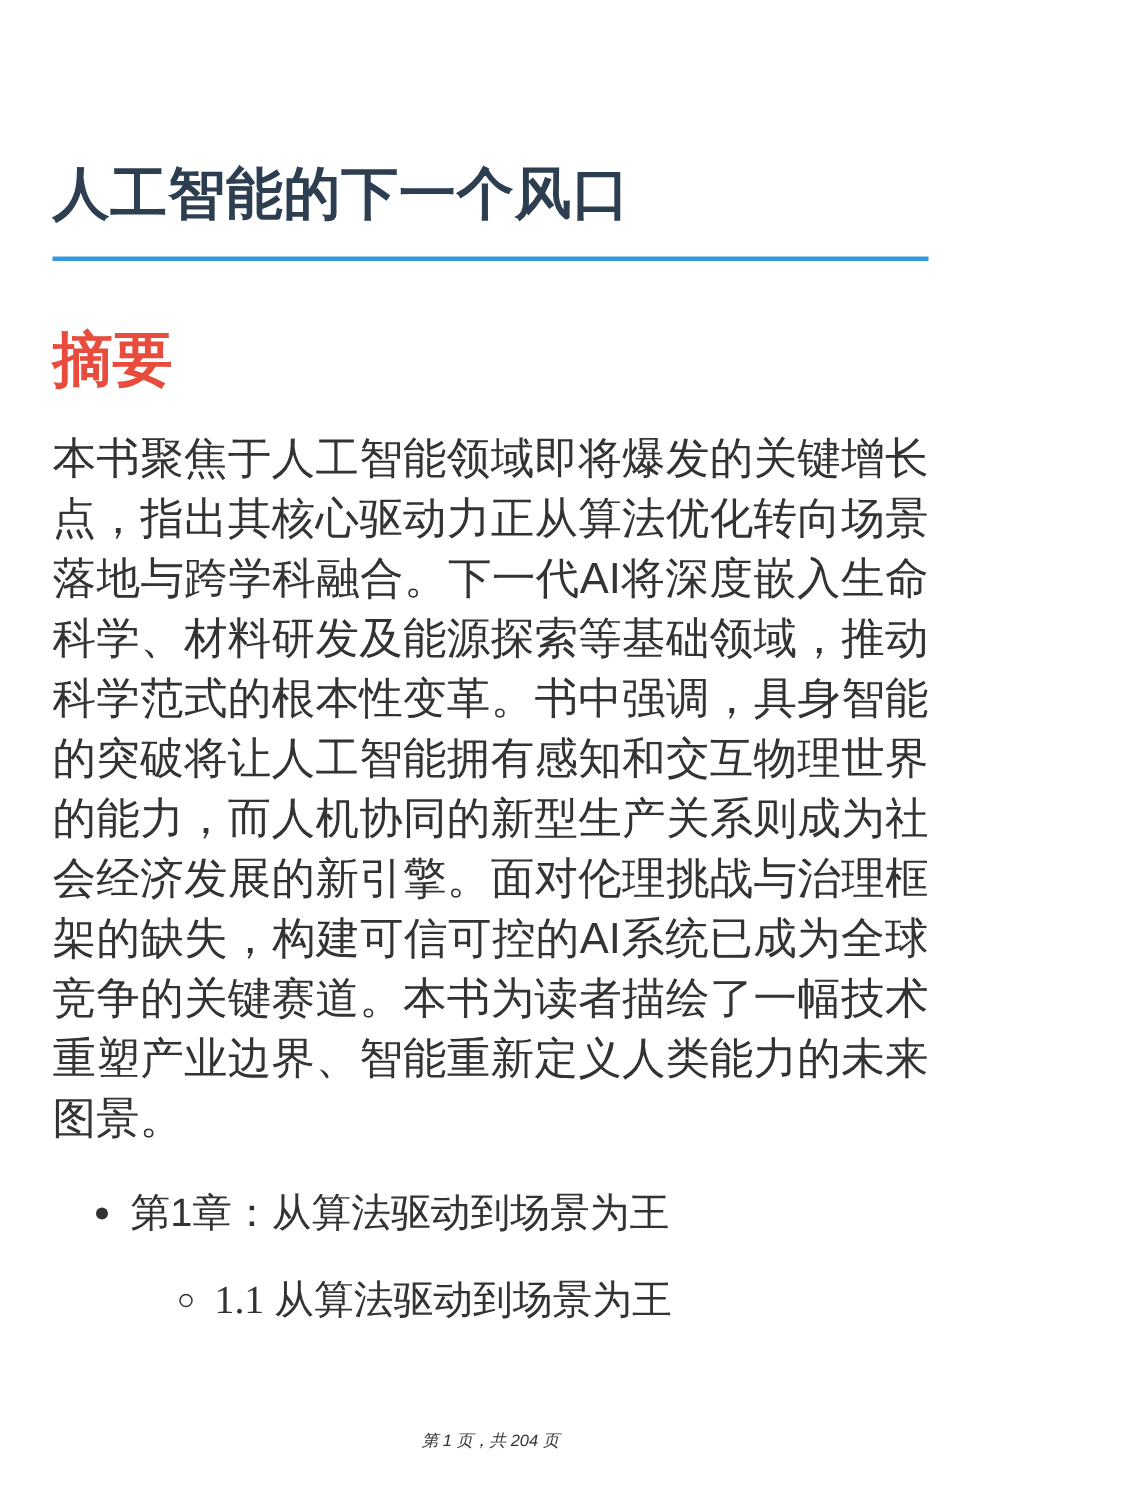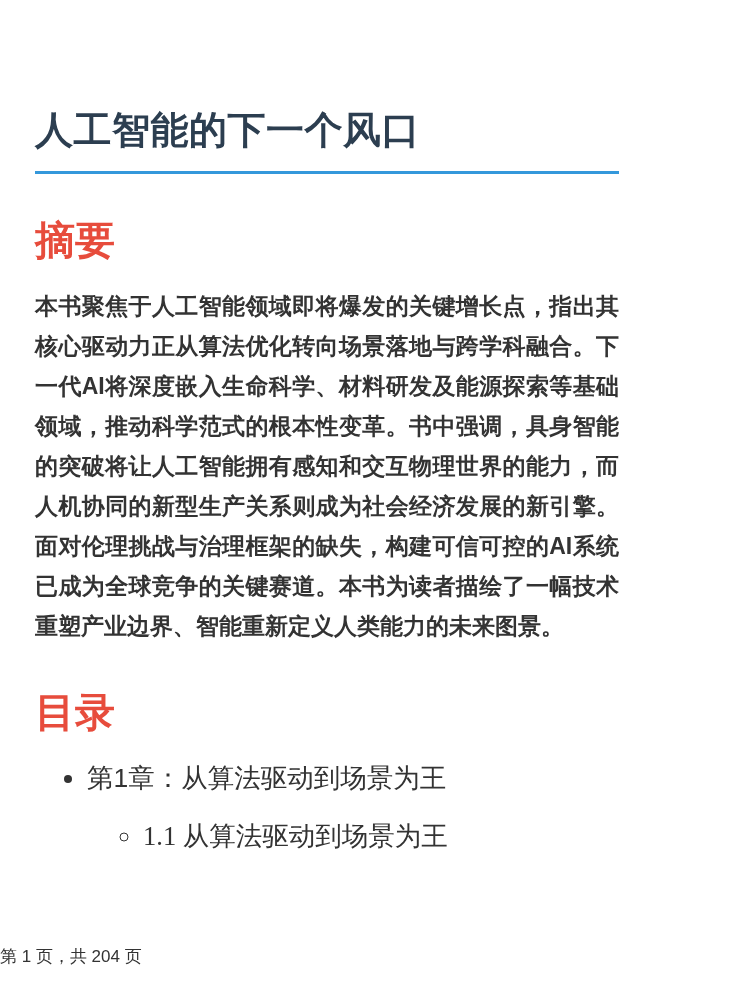--- a/index.html
+++ b/index.html
@@ -32,25 +32,24 @@
   }
   .section-heading {
     margin: 42px 0 0 0;
     font-size: 40px;
     font-weight: 700;
     color: #e74c3c;
     line-height: 1.2;
   }
   .abstract-text {
     margin: 22px 0 0 0;
-    font-size: 23px;
+    font-size: 29px;
     line-height: 40px;
     color: #333333;
     text-align: justify;
-    font-weight: bold;
   }
   .toc-list {
     margin: 26px 0 0 0;
     padding-left: 52px;
     list-style-type: disc;
     color: #333333;
     font-size: 26.5px;
   }
   .toc-list > li { line-height: 1.25; }
   .toc-list ::marker { color: #333333; }
@@ -58,39 +57,40 @@
     margin: 24px 0 0 0;
     padding-left: 56px;
     list-style-type: circle;
     font-family: Liberation Serif, serif;
   }
   .page-footer {
     position: absolute;
     left: 0;
     right: 0;
     bottom: 32px;
-    font-size: 17px;
+    text-align: center;
+    font-size: 11px;
     color: #333333;
+    font-style: italic;
   }
 </style>
 </head>
 <body>
 
 <div class="page">
   <div class="content">
 
     <h1 class="doc-title">人工智能的下一个风口</h1>
 
     <div class="title-rule"></div>
 
     <h2 class="section-heading">摘要</h2>
 
     <p class="abstract-text">本书聚焦于人工智能领域即将爆发的关键增长点，指出其核心驱动力正从算法优化转向场景落地与跨学科融合。下一代AI将深度嵌入生命科学、材料研发及能源探索等基础领域，推动科学范式的根本性变革。书中强调，具身智能的突破将让人工智能拥有感知和交互物理世界的能力，而人机协同的新型生产关系则成为社会经济发展的新引擎。面对伦理挑战与治理框架的缺失，构建可信可控的AI系统已成为全球竞争的关键赛道。本书为读者描绘了一幅技术重塑产业边界、智能重新定义人类能力的未来图景。</p>
 
-    <h2 class="section-heading">目录</h2>
 
     <ul class="toc-list">
       <li>
         <span class="toc-label">第1章：从算法驱动到场景为王</span>
         <ul class="toc-sublist">
           <li>
             <span class="toc-label">1.1 从算法驱动到场景为王</span>
           </li>
         </ul>
       </li>

